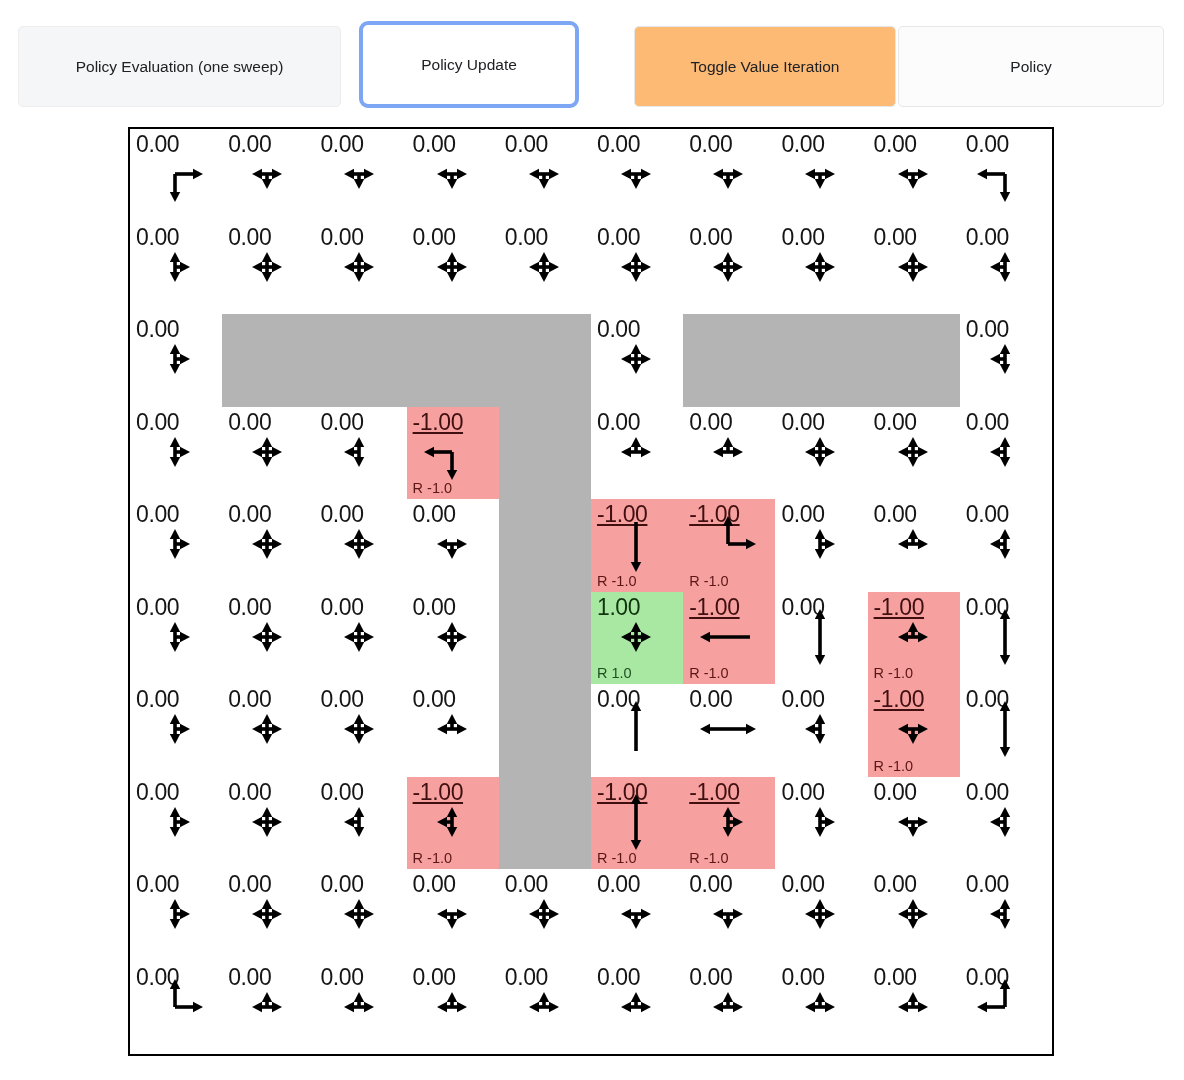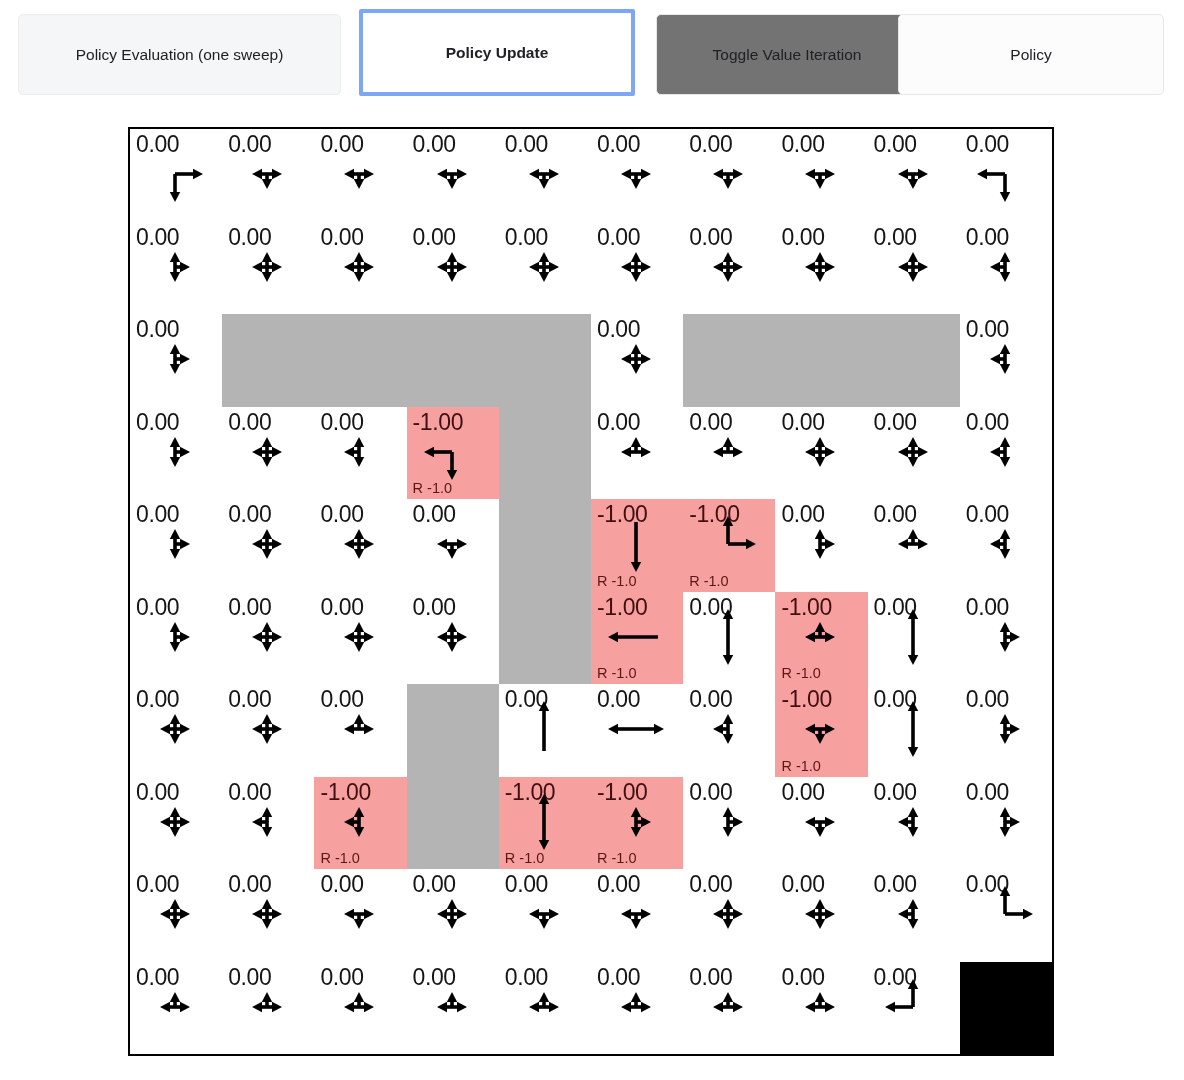--- a/index.html
+++ b/index.html
@@ -1,36 +1,36 @@
 <!DOCTYPE html>
 <html><head>
 <meta charset="utf-8">
 <style>
   html,body{margin:0;padding:0;background:#fff;}
   body{width:1184px;height:1080px;position:relative;font-family:"Liberation Sans",sans-serif;overflow:hidden;}
 
   
   .tb{position:absolute;display:flex;align-items:center;justify-content:center;
       font-family:"Liberation Sans",sans-serif;font-size:15.5px;color:#202124;
-      background:#fff;border:1px solid #e6e7e8;border-radius:5px;cursor:pointer;box-sizing:border-box;}
+      background:#fff;border:1px solid #e6e7e8;border-radius:5px;cursor:pointer;box-sizing:border-box;margin-top:12px;}
   #btn-pe   {left:18px;  top:14px; width:323px;height:81px;background:#f5f6f7;border-color:#ededee;}
-  #btn-pu   {left:359px; top:9px;  width:276px;height:87px;border:4px solid var(--accent);border-radius:2px;background:#fff;font-weight:bold;}
-  #btn-tvi  {left:656px; top:14px; width:262px;height:81px;background:#737373;}
+  #btn-pu   {left:359px; top:9px;  width:220px;height:87px;border:4px solid var(--accent);border-radius:9px;background:#fff;}
+  #btn-tvi  {left:634px; top:14px; width:262px;height:81px;background:#fdba74;}
   #btn-reset{left:898px; top:14px; width:266px;height:81px;background:#fcfcfd;}
 
   
   .grid{position:absolute;left:128px;top:127px;width:926px;height:929px;
         display:grid;grid-template-columns:repeat(10,1fr);grid-template-rows:repeat(10,1fr);
         gap:0;background:#000;border:2px solid #000;box-sizing:border-box;}
   .cell{position:relative;background:#fff;overflow:hidden;}
   .cell.wall{background:var(--wall);}
   .cell.penalty{background:var(--penalty);}
   .cell.reward{background:var(--reward);}
   .val{font-size:23px;line-height:1.1;color:#151515;padding:3px 0 0 6px;letter-spacing:-0.4px;}
-  .penalty .val{color:#401010;}
+  .penalty .val{color:#401010;text-decoration:underline;}
   .reward  .val{color:#10340f;}
   .rlabel{position:absolute;left:6px;bottom:3px;font-size:14.5px;color:#222;margin-top:11px;}
   .penalty .rlabel{color:#5c1616;}
   .reward  .rlabel{color:#1e5020;}
   svg.arrows{position:absolute;left:0;top:0;width:100%;height:100%;pointer-events:none;}
 </style>
 </head>
 <body style="--accent: #7da7f4; --penalty: #f7a0a0; --reward: #a9e8a2; --wall: #b4b4b4;">
 
 <div>
@@ -564,20 +564,34 @@
         <polygon points="45,30 50.2,40 39.8,40" fill="#000"></polygon>
         <line x1="45" y1="45" x2="45" y2="53" stroke="#000" stroke-width="3.6"></line>
         <polygon points="45,60 39.8,50 50.2,50" fill="#000"></polygon>
         <line x1="45" y1="45" x2="37" y2="45" stroke="#000" stroke-width="3.6"></line>
         <polygon points="30,45 40,39.8 40,50.2" fill="#000"></polygon>
         <line x1="45" y1="45" x2="53" y2="45" stroke="#000" stroke-width="3.6"></line>
         <polygon points="60,45 50,50.2 50,39.8" fill="#000"></polygon>
       </svg>
     </div>
     <div class="cell wall"></div>
+    <div class="cell reward">
+      <div class="val">1.00</div>
+      <svg class="arrows">
+        <line x1="45" y1="45" x2="45" y2="37" stroke="#000" stroke-width="3.6"></line>
+        <polygon points="45,30 50.2,40 39.8,40" fill="#000"></polygon>
+        <line x1="45" y1="45" x2="45" y2="53" stroke="#000" stroke-width="3.6"></line>
+        <polygon points="45,60 39.8,50 50.2,50" fill="#000"></polygon>
+        <line x1="45" y1="45" x2="37" y2="45" stroke="#000" stroke-width="3.6"></line>
+        <polygon points="30,45 40,39.8 40,50.2" fill="#000"></polygon>
+        <line x1="45" y1="45" x2="53" y2="45" stroke="#000" stroke-width="3.6"></line>
+        <polygon points="60,45 50,50.2 50,39.8" fill="#000"></polygon>
+      </svg>
+      <div class="rlabel">R 1.0</div>
+    </div>
     <div class="cell penalty">
       <div class="val">-1.00</div>
       <svg class="arrows">
         <line x1="67" y1="45" x2="24" y2="45" stroke="#000" stroke-width="3.6"></line>
         <polygon points="17,45 27,39.8 27,50.2" fill="#000"></polygon>
       </svg>
       <div class="rlabel">R -1.0</div>
     </div>
     <div class="cell">
       <div class="val">0.00</div>

